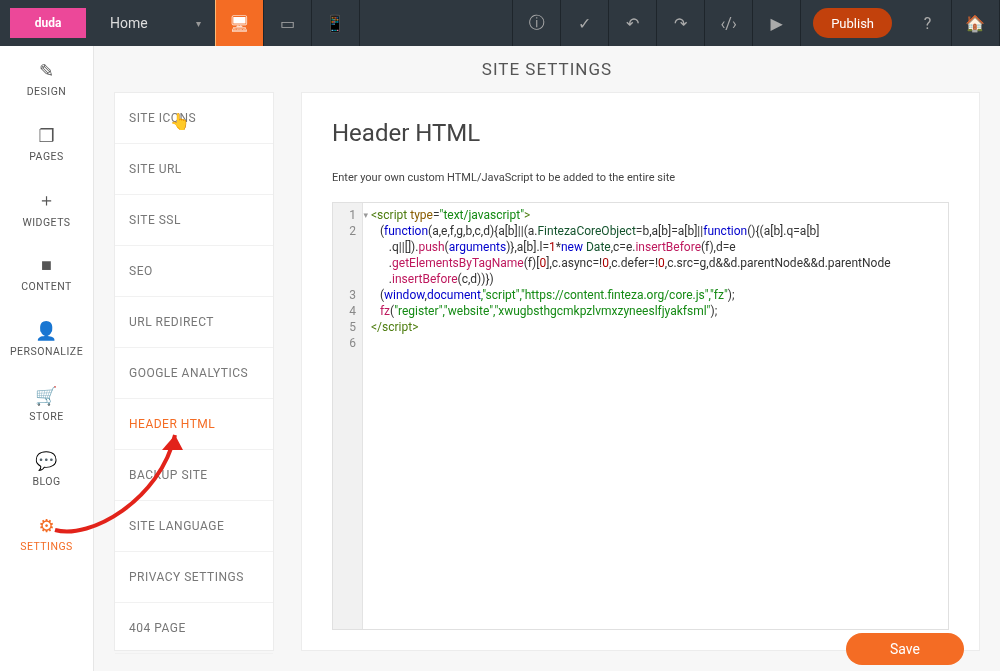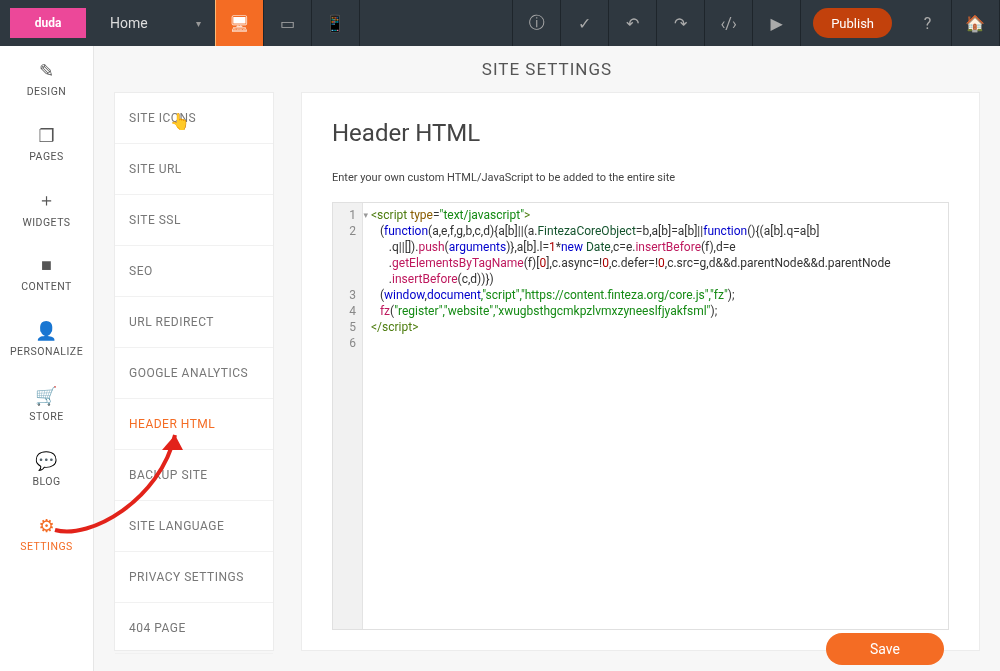--- a/index.html
+++ b/index.html
@@ -34,21 +34,21 @@
 .gutter .fold{position:relative}
 .gutter .fold::after{content:"▾";position:absolute;right:-12px;top:0;font-size:9px;color:#999}
 .code{padding:4px 8px;white-space:pre;color:#333;overflow:auto;flex:1;line-height:16px}
 .tag{color:#4d7c0f}
 .attr{color:#8a5c00}
 .str{color:#148a14}
 .kw{color:#0000cc}
 .fn{color:#be185d}
 .num{color:#a00}
 .prop{color:#14532d}
-.save-row{position:absolute;right:56px;bottom:6px}
+.save-row{position:absolute;right:36px;bottom:6px}
 .save-btn{background:#f46c24;color:#fff;border:none;border-radius:18px;padding:8px 44px;font-size:14px;cursor:pointer}
 .arrow-svg{position:absolute;left:50px;top:420px;width:160px;height:130px;pointer-events:none;z-index:50}
 .cursor-ico{position:absolute;left:170px;top:112px;font-size:16px;color:#333;z-index:60;pointer-events:none}
 </style>
 </head>
 <body>
 
 <div class="topbar">
   <div class="logo">duda</div>
   <div class="page-sel">

